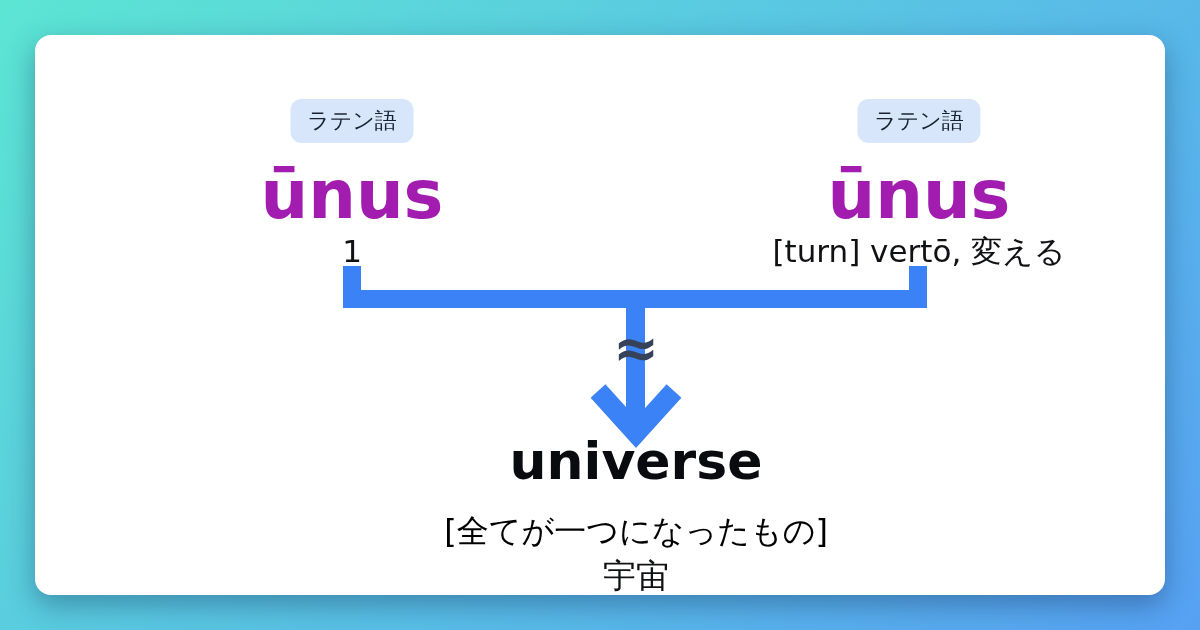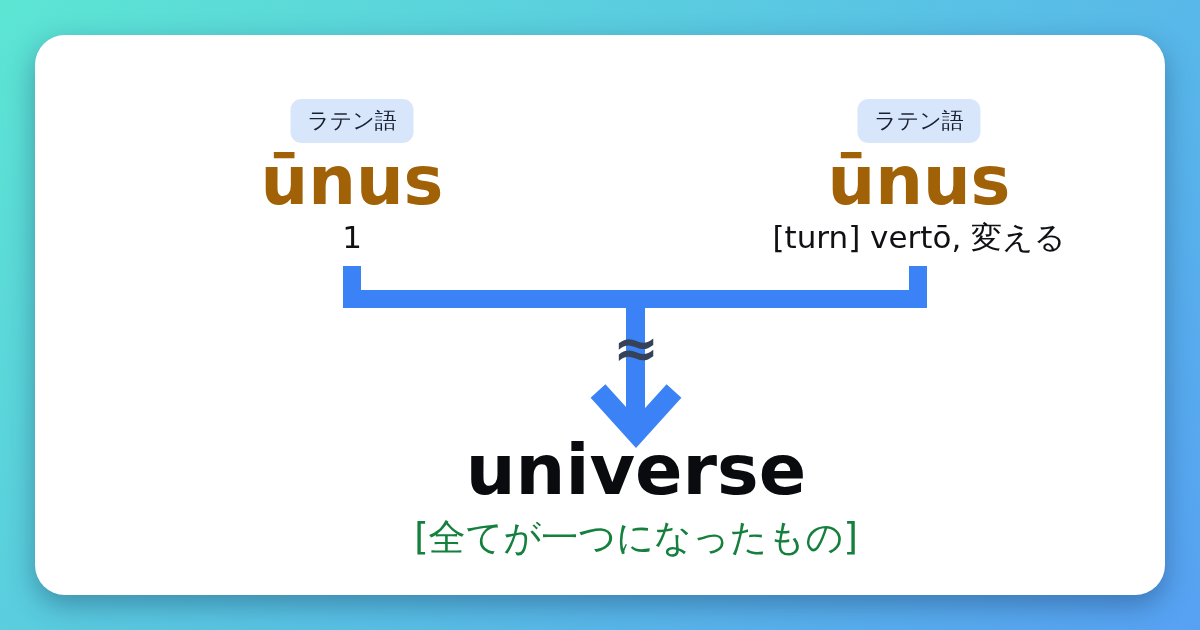--- a/index.html
+++ b/index.html
@@ -6,55 +6,55 @@
   body{
     width:1200px;height:630px;overflow:hidden;
     font-family:"DejaVu Sans","Liberation Sans",sans-serif;
   }
   .stage{
     position:relative;width:1200px;height:630px;
     background:linear-gradient(135deg,#5ce5d3 0%,#59c3e4 50%,#57a1f3 100%);
   }
   .card{
     position:absolute;left:35px;top:35px;width:1130px;height:560px;
-    background:#ffffff;border-radius:30px;
+    background:#ffffff;border-radius:16px;
     box-shadow:0 10px 28px rgba(16,42,84,.38);
   }
   .root-col{
     position:absolute;display:flex;flex-direction:column;align-items:center;
     transform:translateX(-50%);white-space:nowrap;
   }
   .root-col.left{left:317px;top:64px}
   .root-col.right{left:884px;top:64px}
   .badge{
     background:#d8e6fc;color:#16202e;font-size:22px;line-height:1;
     padding:11px 17px;border-radius:11px;
   }
   .headword{
-    margin-top:4px;font-size:67px;font-weight:800;color:#a16207;line-height:1.03;
+    margin-top:18px;font-size:67px;font-weight:800;color:#a21caf;line-height:1.03;
   }
   .gloss{
     margin-top:4px;font-size:31px;color:#101114;line-height:1.12;
   }
   .blue-piece{position:absolute;background:#3b82f6}
   .stub-left{left:308px;top:231px;width:18px;height:42px}
   .stub-right{left:874px;top:231px;width:18px;height:42px}
   .bracket-bar{left:308px;top:255px;width:584px;height:18px}
   .arrow-shaft{left:591px;top:272px;width:19px;height:116px}
   .arrowhead{position:absolute;left:549px;top:346px;width:104px;height:70px}
   .approx{
     position:absolute;left:601px;top:313px;transform:translate(-50%,-50%);
     font-size:55px;font-weight:bold;color:#36425a;line-height:1;
   }
   .result{
     position:absolute;left:601px;top:398px;transform:translateX(-50%);
     text-align:center;white-space:nowrap;
   }
-  .result-word{font-size:70px;font-weight:800;color:#0a0b0e;line-height:1.08}
-  .result-gloss{font-size:37px;color:#15803d;line-height:1.3;margin-top:5px}
+  .result-word{font-size:52px;font-weight:800;color:#0a0b0e;line-height:1.08}
+  .result-gloss{font-size:32px;color:#000000;line-height:1.3;margin-top:22px}
   .result-gloss2{font-size:33px;color:#101114;line-height:1.3;margin-top:2px}
 </style>
 </head>
 <body>
 
 <div class="stage">
   <div class="card">
 
     <div class="root-col left">
       <span class="badge">ラテン語</span>
@@ -75,16 +75,17 @@
 
     <div class="approx">≈</div>
 
     <svg class="arrowhead" viewBox="0 0 104 70" xmlns="http://www.w3.org/2000/svg">
       <polyline points="14,10 52,52 90,10" fill="none" stroke="#3b82f6" stroke-width="20" stroke-linejoin="miter" stroke-linecap="butt"></polyline>
     </svg>
 
     <div class="result">
       <div class="result-word">universe</div>
       <div class="result-gloss">[全てが一つになったもの]</div>
+      <div class="result-gloss2">宇宙</div>
     </div>
 
   </div>
 </div>
 
 </body></html>

